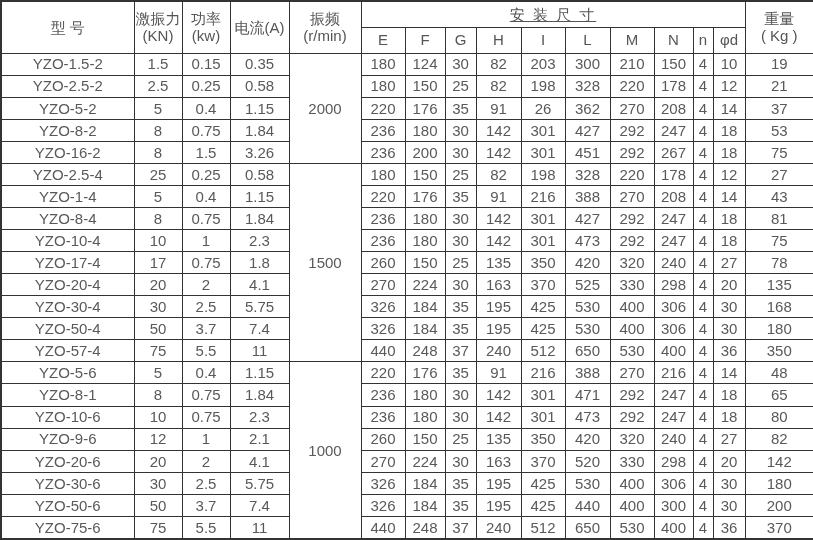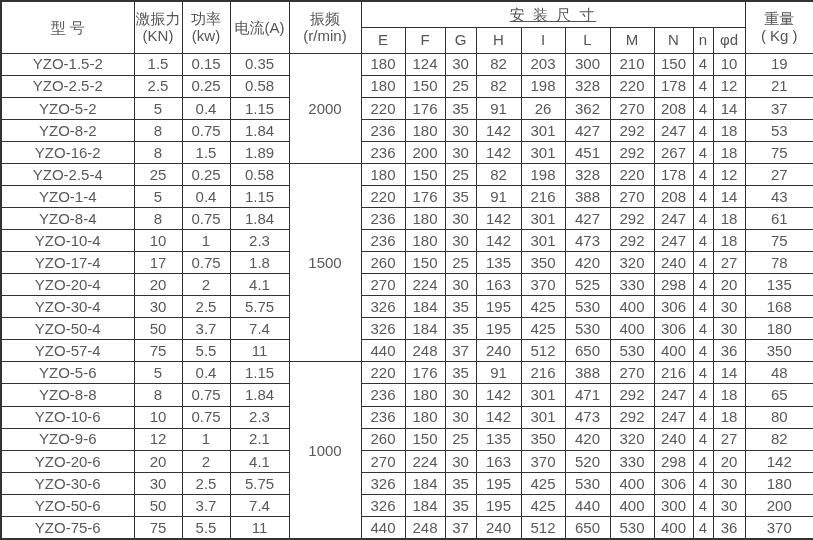--- a/index.html
+++ b/index.html
@@ -172,21 +172,21 @@
           <td>292</td>
           <td>247</td>
           <td>4</td>
           <td>18</td>
           <td>53</td>
         </tr>
         <tr>
           <td class="model-cell">YZO-16-2</td>
           <td>8</td>
           <td>1.5</td>
-          <td>1.89</td>
+          <td>3.26</td>
           <td>236</td>
           <td>200</td>
           <td>30</td>
           <td>142</td>
           <td>301</td>
           <td>451</td>
           <td>292</td>
           <td>267</td>
           <td>4</td>
           <td>18</td>
@@ -235,21 +235,21 @@
           <td>236</td>
           <td>180</td>
           <td>30</td>
           <td>142</td>
           <td>301</td>
           <td>427</td>
           <td>292</td>
           <td>247</td>
           <td>4</td>
           <td>18</td>
-          <td>61</td>
+          <td>81</td>
         </tr>
         <tr>
           <td class="model-cell">YZO-10-4</td>
           <td>10</td>
           <td>1</td>
           <td>2.3</td>
           <td>236</td>
           <td>180</td>
           <td>30</td>
           <td>142</td>
@@ -358,21 +358,21 @@
           <td>91</td>
           <td>216</td>
           <td>388</td>
           <td>270</td>
           <td>216</td>
           <td>4</td>
           <td>14</td>
           <td>48</td>
         </tr>
         <tr>
-          <td class="model-cell">YZO-8-8</td>
+          <td class="model-cell">YZO-8-1</td>
           <td>8</td>
           <td>0.75</td>
           <td>1.84</td>
           <td>236</td>
           <td>180</td>
           <td>30</td>
           <td>142</td>
           <td>301</td>
           <td>471</td>
           <td>292</td>

